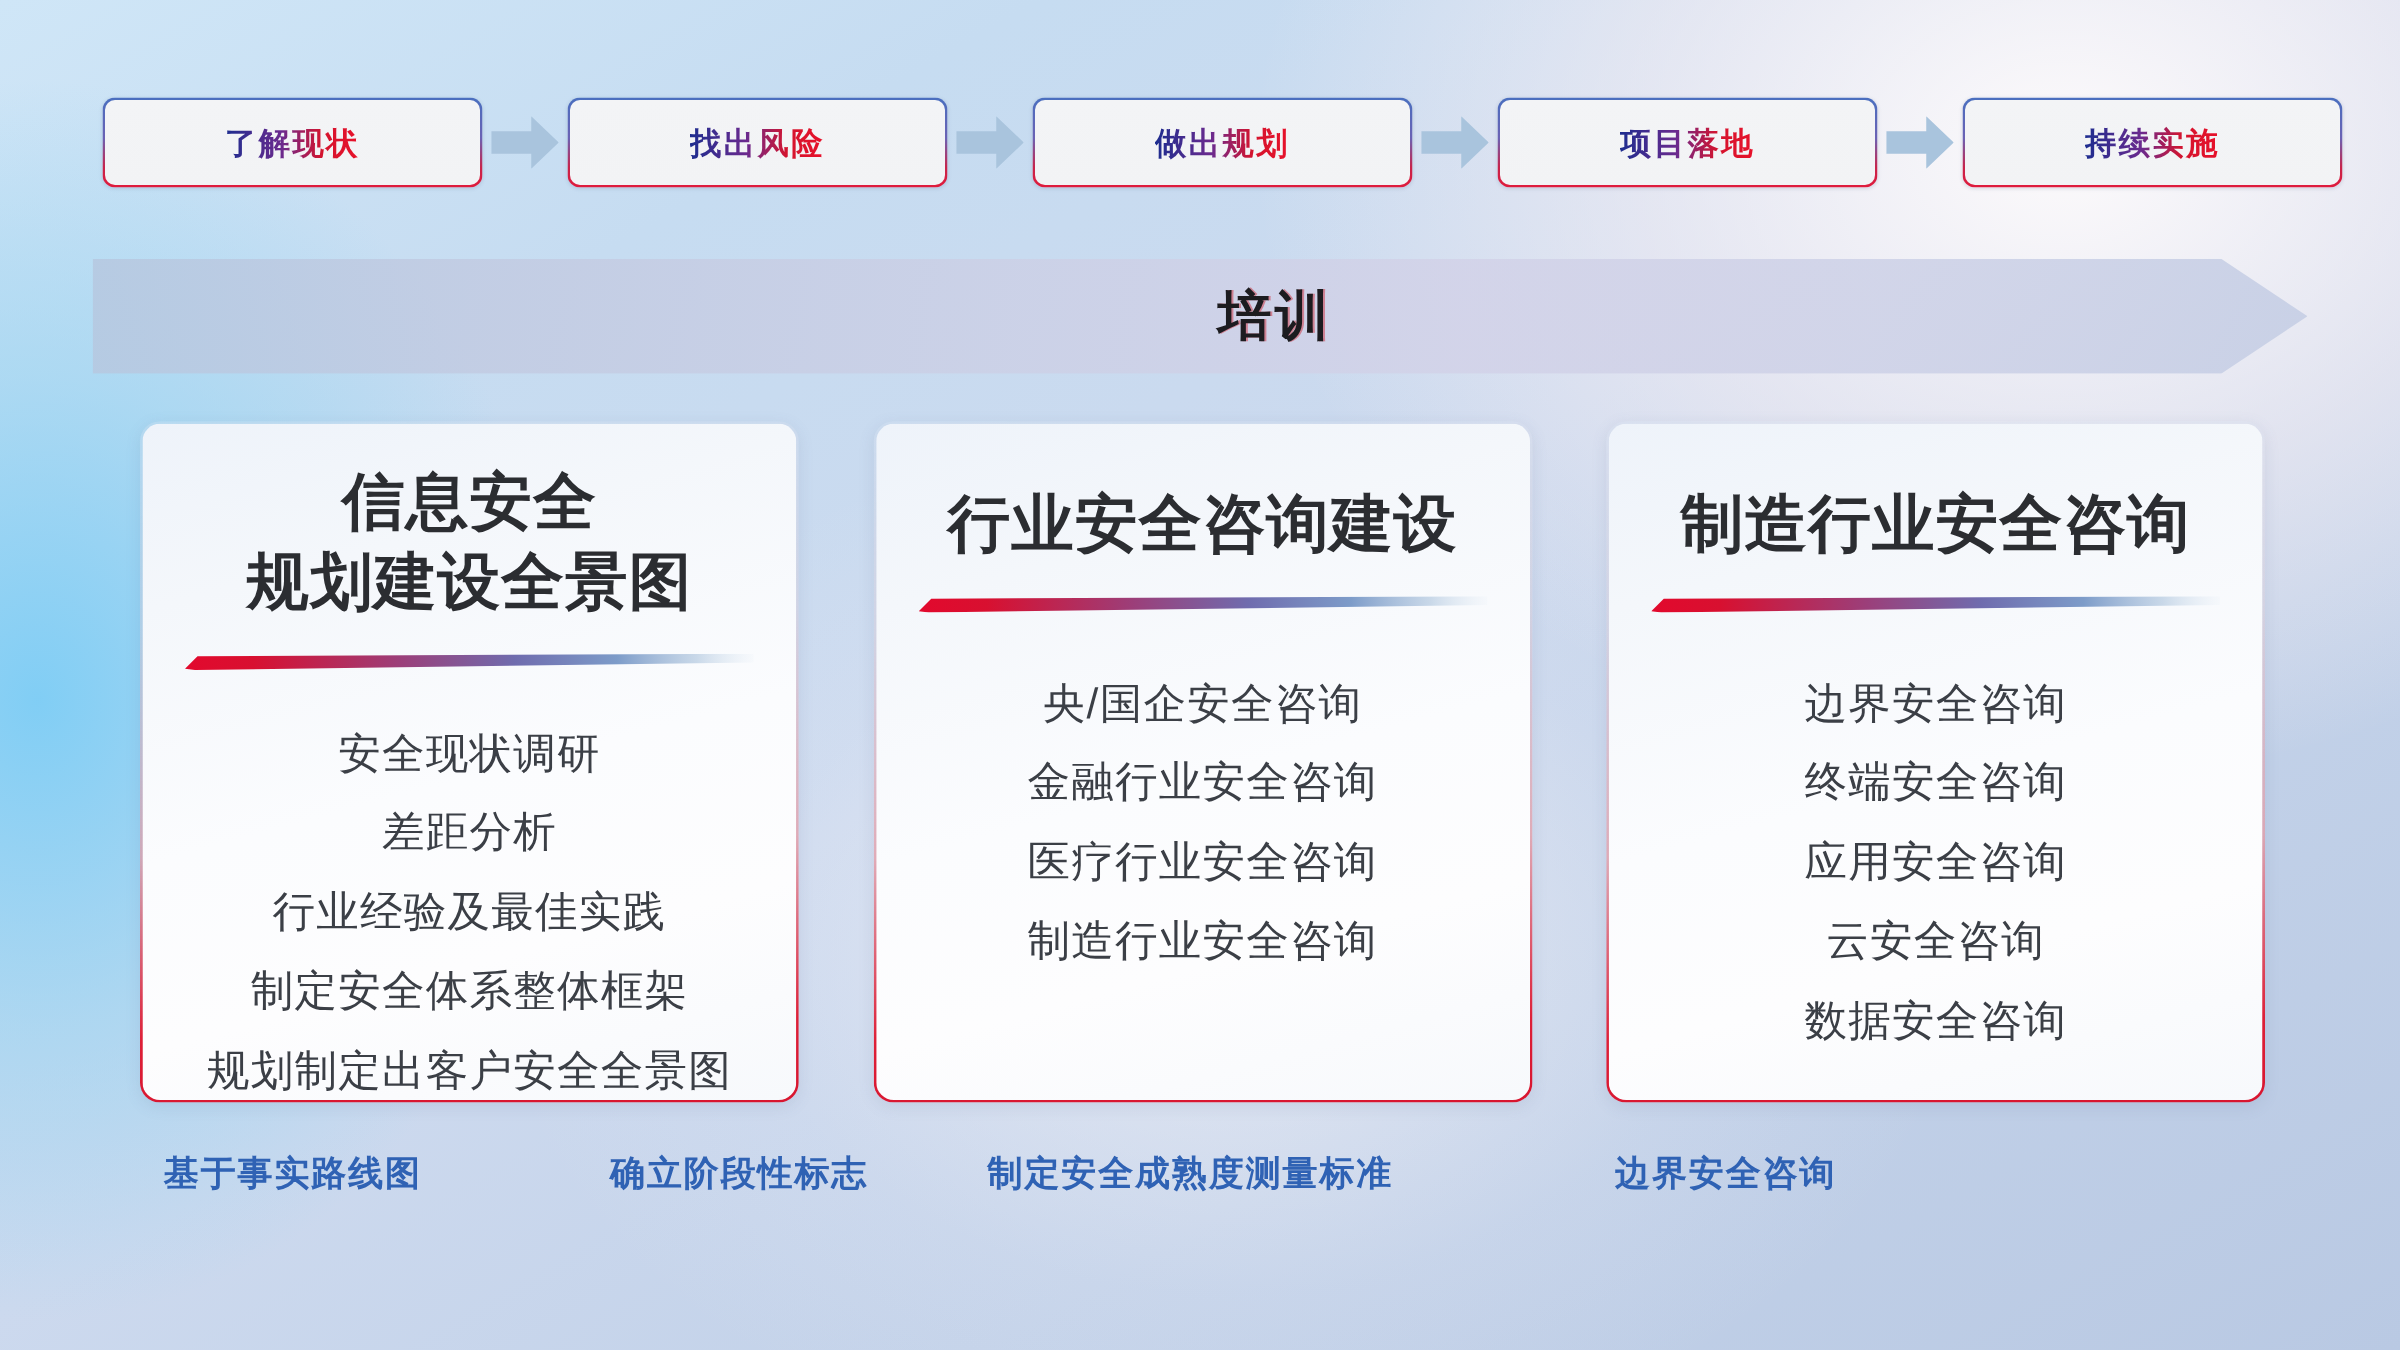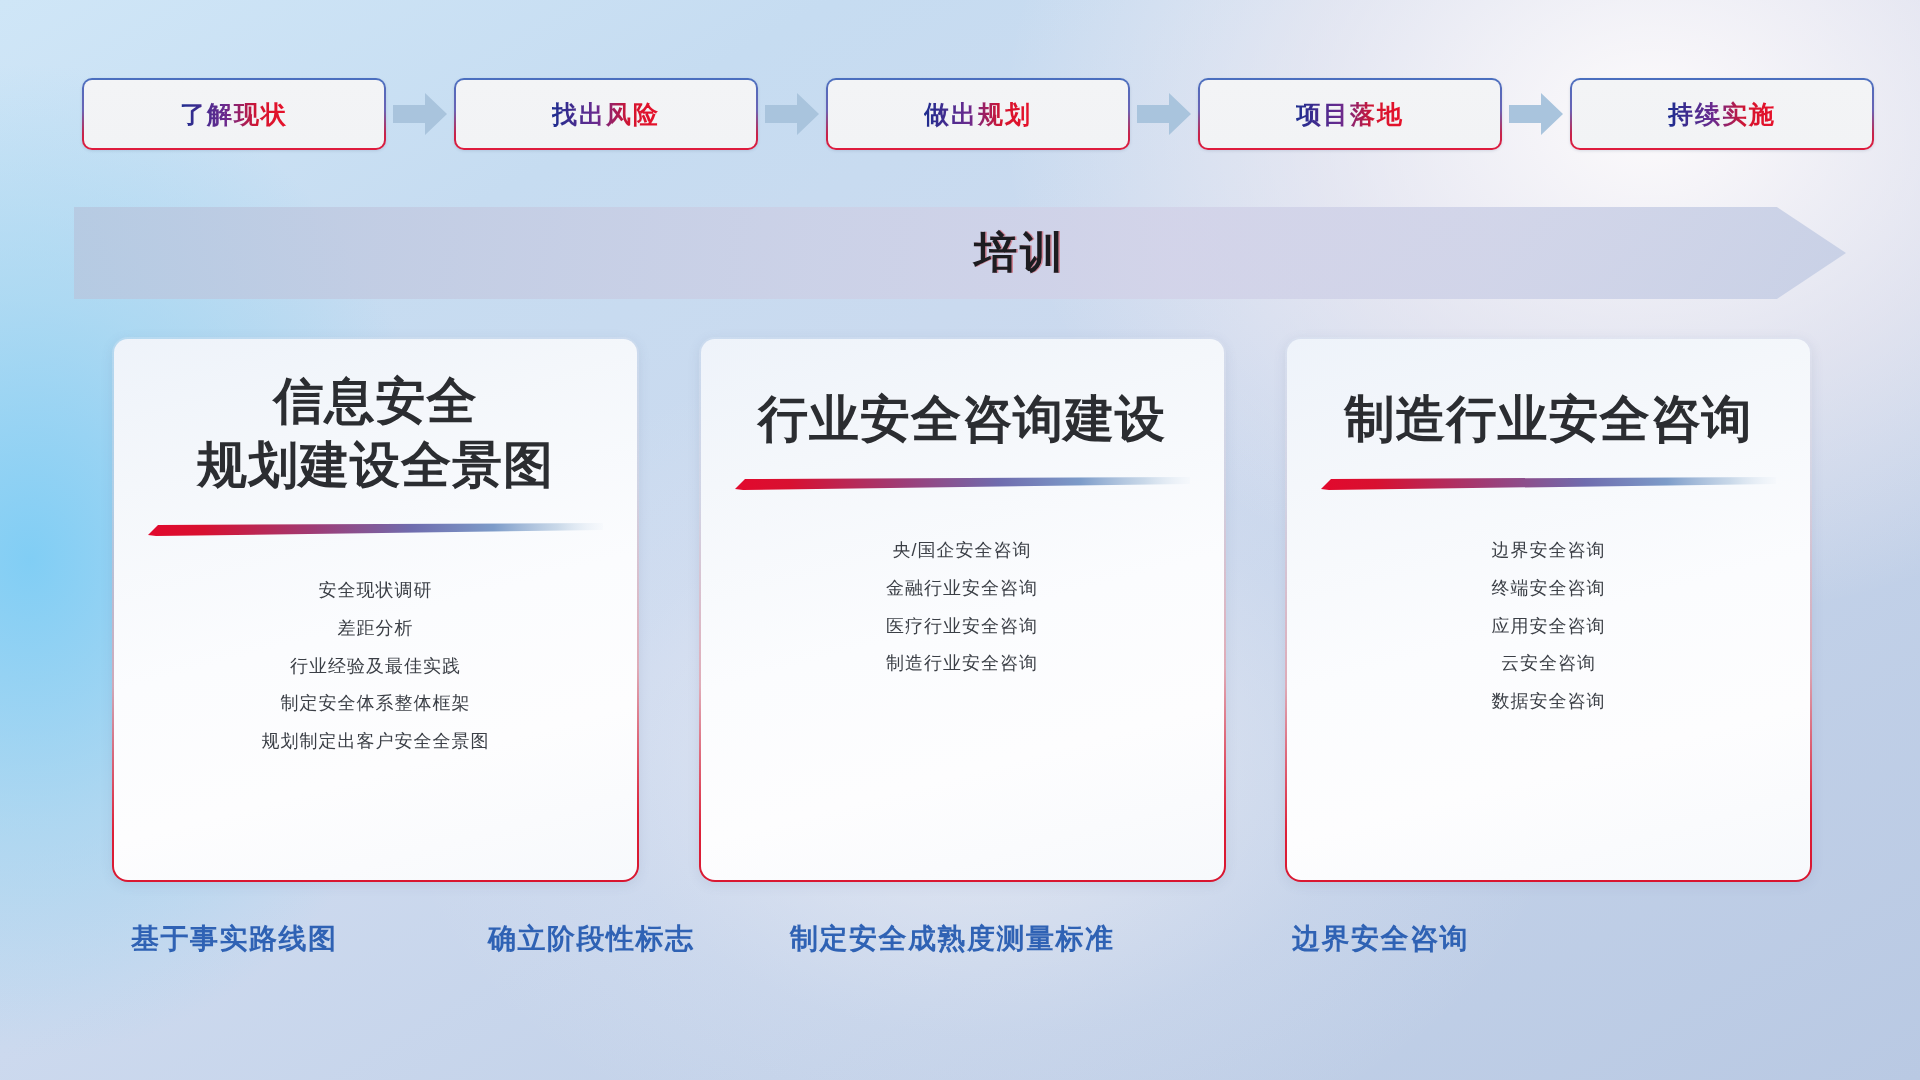--- a/index.html
+++ b/index.html
@@ -142,21 +142,21 @@
 
   .card-list {
     margin-top: 40px;
     width: 100%;
     display: flex;
     flex-direction: column;
     align-items: center;
     gap: 9px;
   }
   .card-list-item {
-    font-size: 18px;
+    font-size: 34px;
     color: #3b3f46;
     letter-spacing: 1px;
     line-height: 1.6;
     white-space: nowrap;
   }
 
   
   .card.card-1 { padding-top: 30px; }
   .card.card-2 .card-title,
   .card.card-3 .card-title { padding-top: 12px; }

